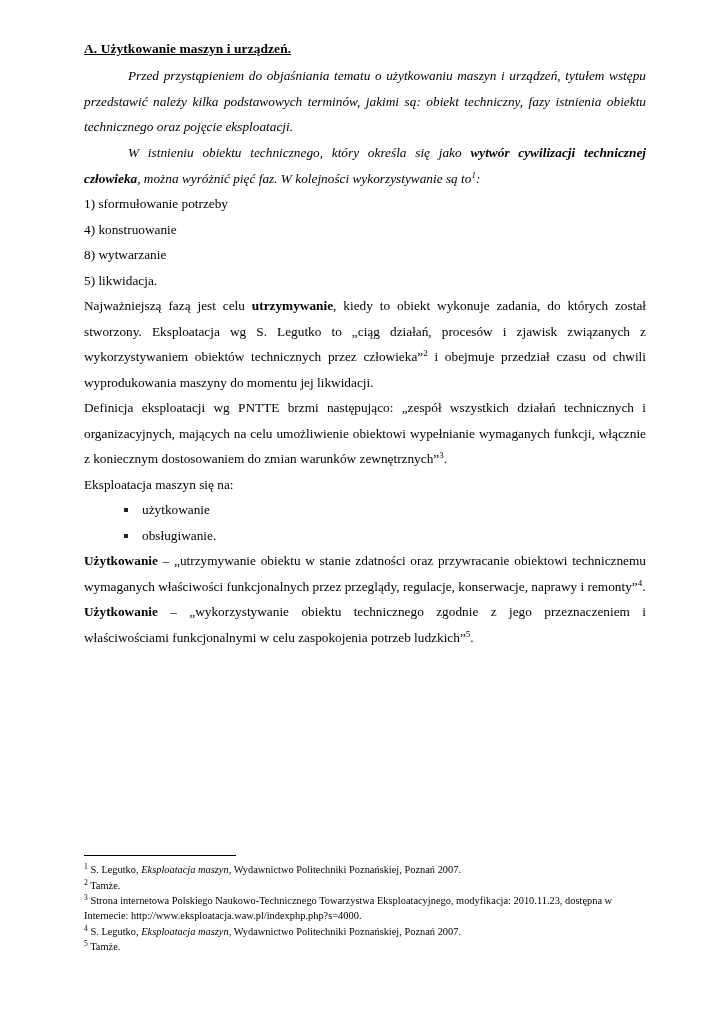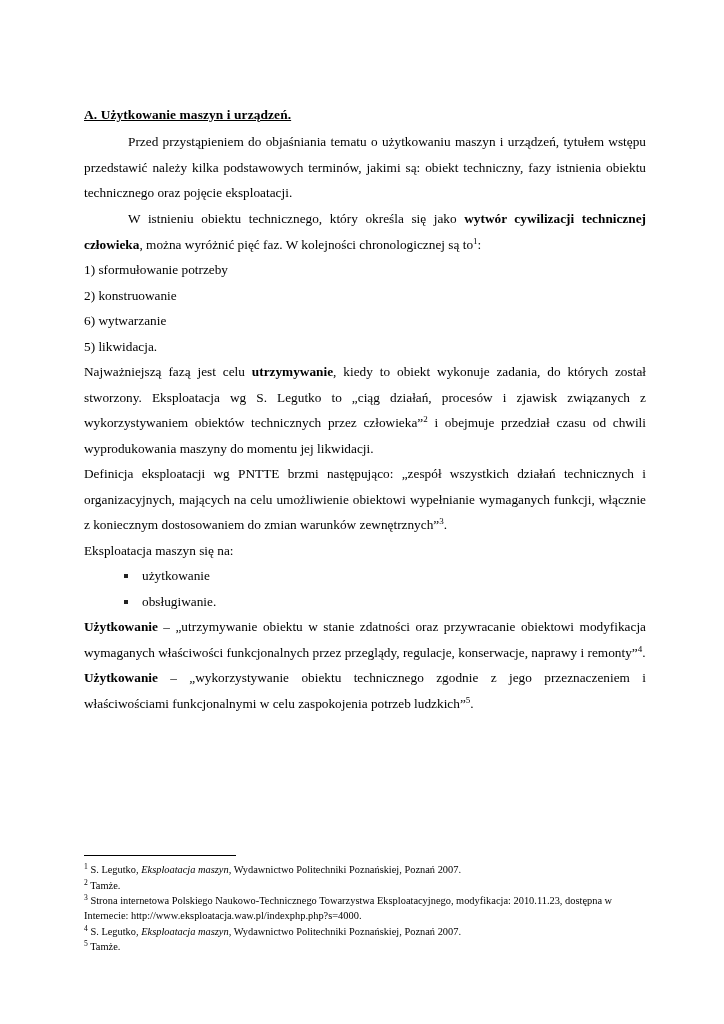--- a/index.html
+++ b/index.html
@@ -10,21 +10,21 @@
   body {
     font-family: "Liberation Serif", serif;
     color: #000000;
   }
   .page {
     position: relative;
     width: 724px;
     height: 1024px;
     background: #ffffff;
     box-sizing: border-box;
-    padding: 104px 78px 0 84px;
+    padding: 38px 78px 0 84px;
     overflow: hidden;
   }
   .doc-body {
     font-size: 13.3px;
     line-height: 1.92;
     text-align: justify;
   }
   h1.heading {
     font-size: 13.4px;
     font-weight: bold;
@@ -32,20 +32,21 @@
     margin: 0 0 4px 0;
     line-height: 1.6;
     text-align: left;
     letter-spacing: 0.1px;
   }
   p {
     margin: 0;
   }
   p.indent {
     text-indent: 44px;
+    font-style: italic;
   }
   .list-line {
     text-align: left;
   }
   .bullets {
     margin: 0;
     padding: 0;
     list-style: none;
   }
   .bullets li {
@@ -95,39 +96,39 @@
 <body>
 
 <div class="page">
 
   <h1 class="heading">A. Użytkowanie maszyn i urządzeń.</h1>
 
   <div class="doc-body">
 
     <p class="indent"><span>Przed przystąpieniem do objaśniania tematu o użytkowaniu maszyn i urządzeń, tytułem wstępu przedstawić należy kilka podstawowych terminów, jakimi są: obiekt techniczny, fazy istnienia obiektu technicznego oraz pojęcie eksploatacji.</span></p>
 
-    <p class="indent"><span>W istnieniu obiektu technicznego, który określa się jako </span><b>wytwór cywilizacji technicznej człowieka</b><span>, można wyróżnić pięć faz. W kolejności chronologicznej są to</span><sup>1</sup><span>:</span></p>
+    <p class="indent"><span>W istnieniu obiektu technicznego, który określa się jako </span><b>wytwór cywilizacji technicznej człowieka</b><span>, można wyróżnić pięć faz. W kolejności wykorzystywanie są to</span><sup>1</sup><span>:</span></p>
 
     <p class="list-line">1) sformułowanie potrzeby</p>
-    <p class="list-line">2) konstruowanie</p>
-    <p class="list-line">6) wytwarzanie</p>
+    <p class="list-line">4) konstruowanie</p>
+    <p class="list-line">8) wytwarzanie</p>
     <p class="list-line">5) likwidacja.</p>
 
     <p><span>Najważniejszą fazą jest celu </span><b>utrzymywanie</b><span>, kiedy to obiekt wykonuje zadania, do których został stworzony. Eksploatacja wg S. Legutko to „ciąg działań, procesów i zjawisk związanych z wykorzystywaniem obiektów technicznych przez człowieka”</span><sup>2</sup><span> i obejmuje przedział czasu od chwili wyprodukowania maszyny do momentu jej likwidacji.</span></p>
 
     <p><span>Definicja eksploatacji wg PNTTE brzmi następująco: „zespół wszystkich działań technicznych i organizacyjnych, mających na celu umożliwienie obiektowi wypełnianie wymaganych funkcji, włącznie z koniecznym dostosowaniem do zmian warunków zewnętrznych”</span><sup>3</sup><span>.</span></p>
 
     <p class="list-line">Eksploatacja maszyn się na:</p>
 
     <ul class="bullets">
       <li><span class="sq"></span><span>użytkowanie</span></li>
       <li><span class="sq"></span><span>obsługiwanie.</span></li>
     </ul>
 
-    <p><b>Użytkowanie</b><span> – „utrzymywanie obiektu w stanie zdatności oraz przywracanie obiektowi modyfikacja wymaganych właściwości funkcjonalnych przez przeglądy, regulacje, konserwacje, naprawy i remonty”</span><sup>4</sup><span>.</span></p>
+    <p><b>Użytkowanie</b><span> – „utrzymywanie obiektu w stanie zdatności oraz przywracanie obiektowi technicznemu wymaganych właściwości funkcjonalnych przez przeglądy, regulacje, konserwacje, naprawy i remonty”</span><sup>4</sup><span>.</span></p>
 
     <p><b>Użytkowanie</b><span> – „wykorzystywanie obiektu technicznego zgodnie z jego przeznaczeniem i właściwościami funkcjonalnymi w celu zaspokojenia potrzeb ludzkich”</span><sup>5</sup><span>.</span></p>
 
   </div>
 
   <div class="footnotes">
     <div class="fn-rule"></div>
 
     <p class="fn"><sup>1</sup> <span>S. Legutko, </span><i>Eksploatacja maszyn</i><span>, Wydawnictwo Politechniki Poznańskiej, Poznań 2007.</span></p>
 

